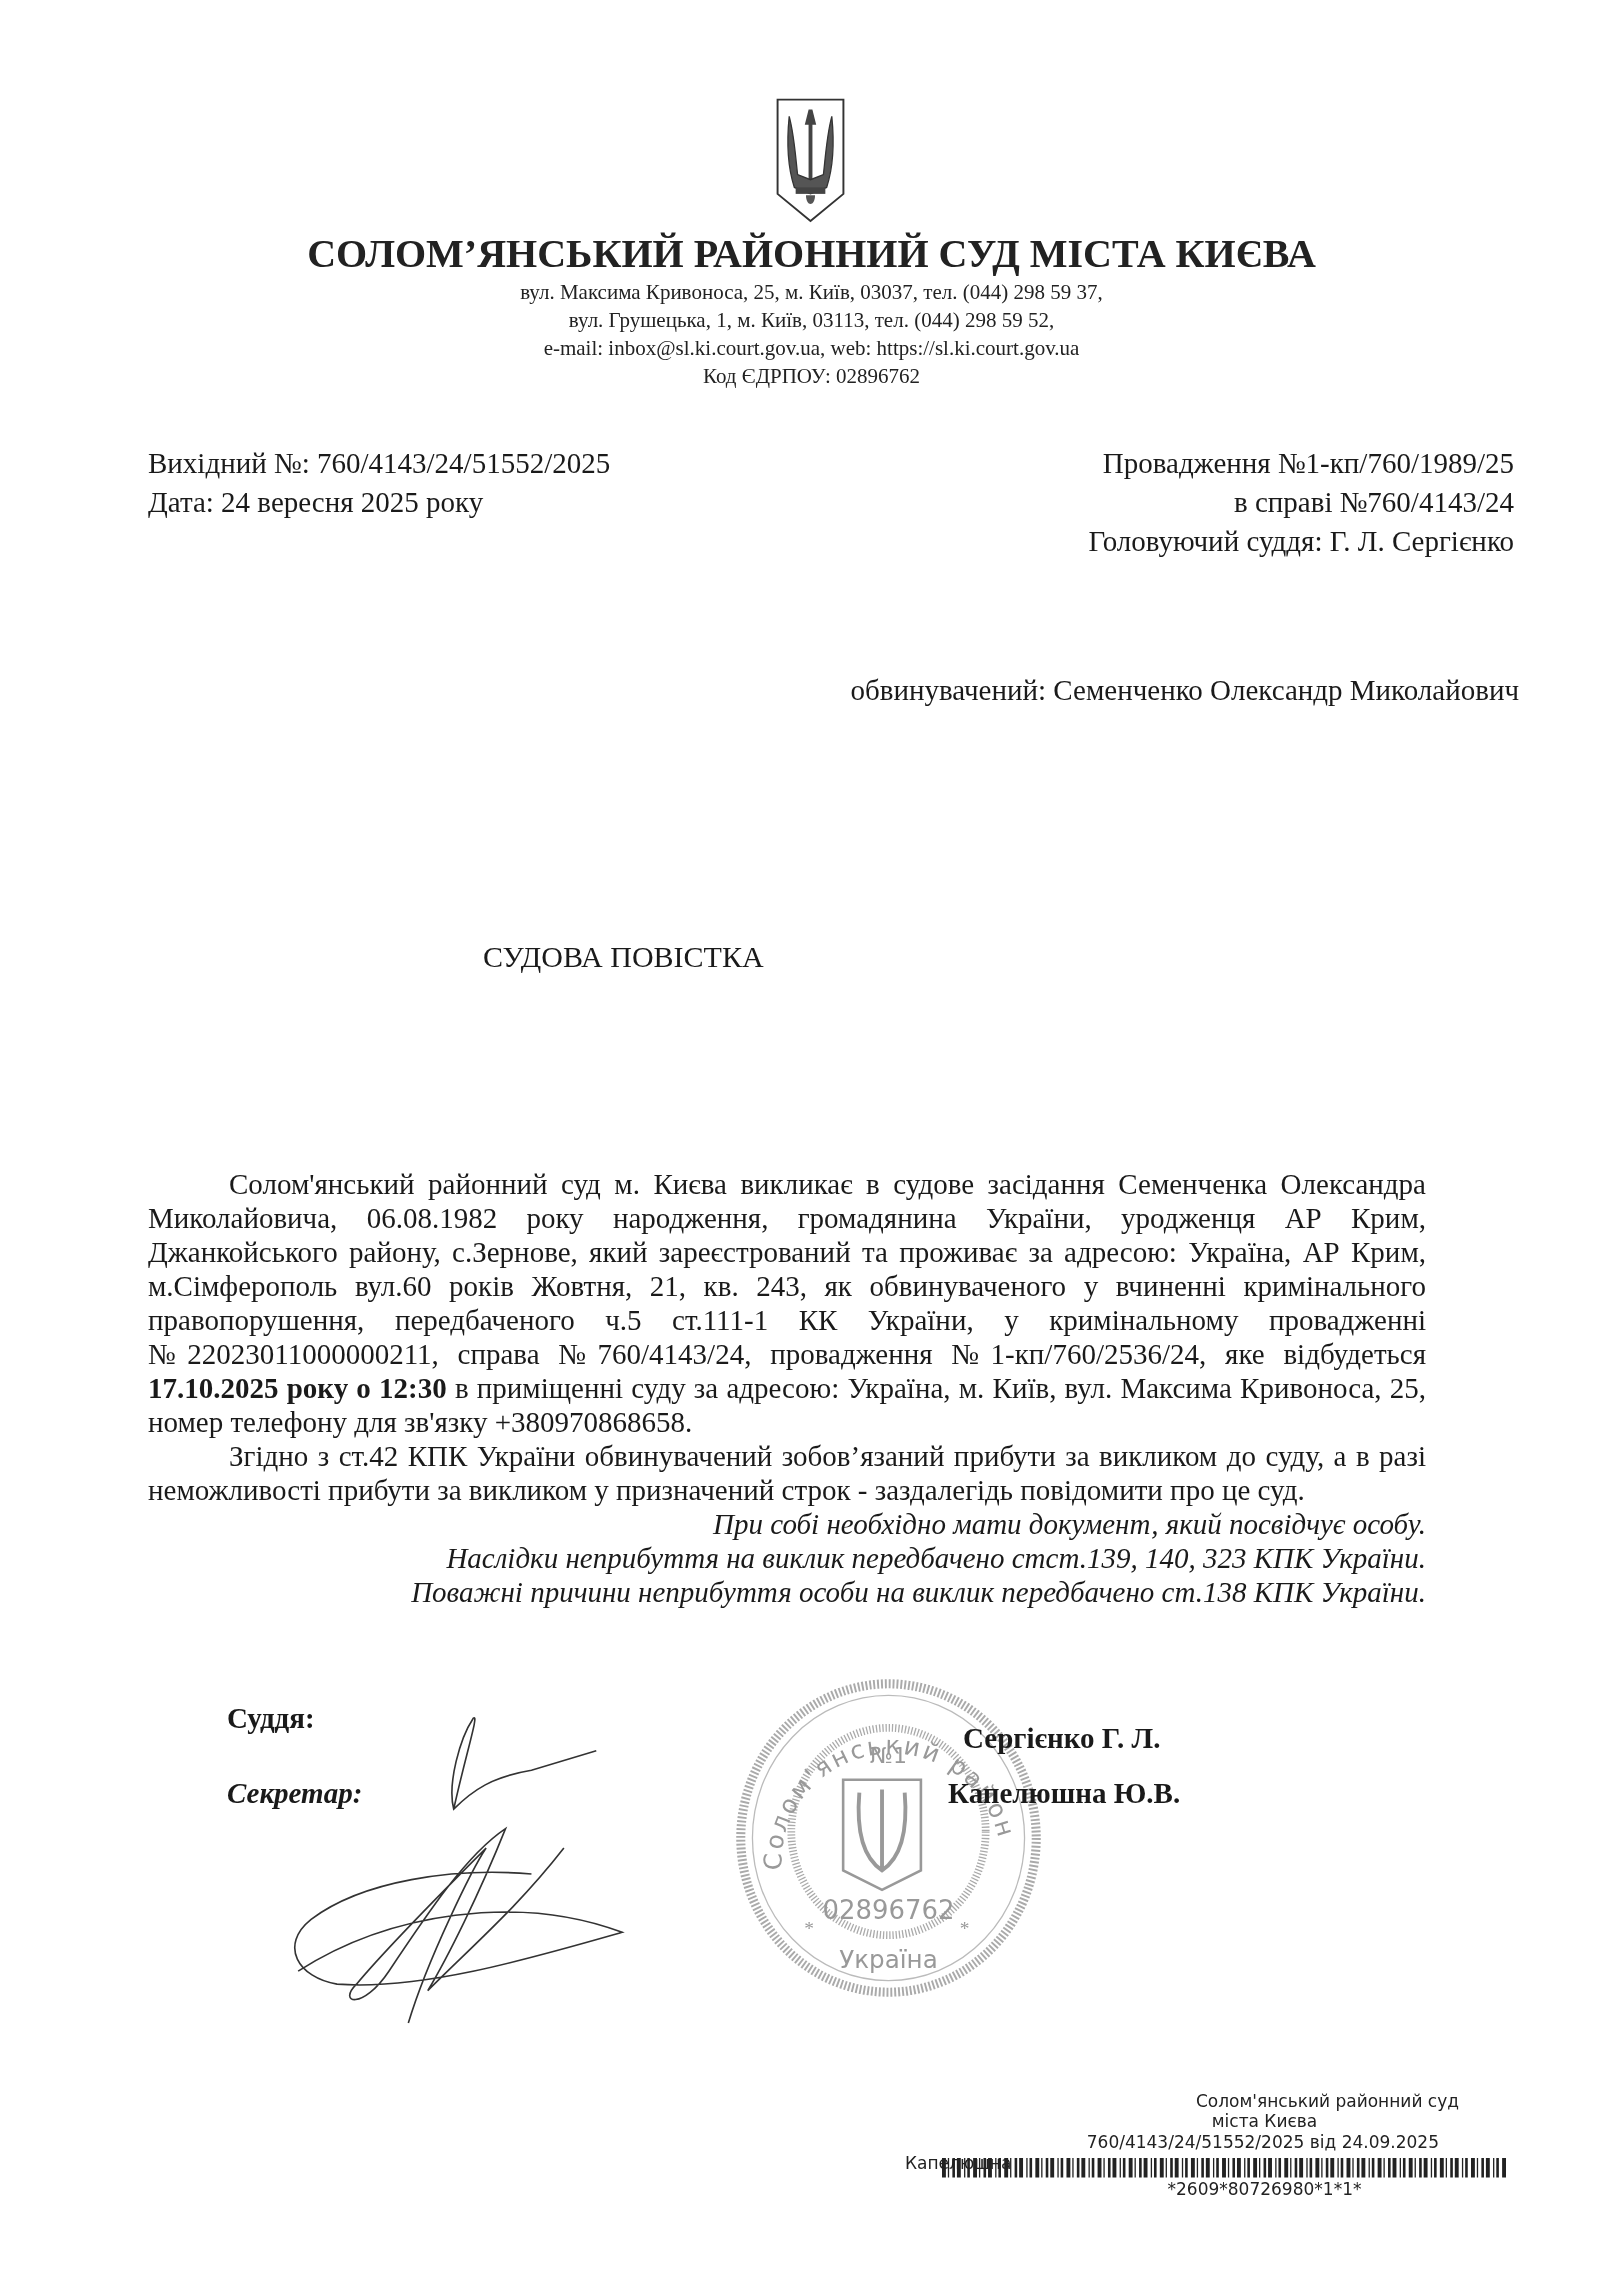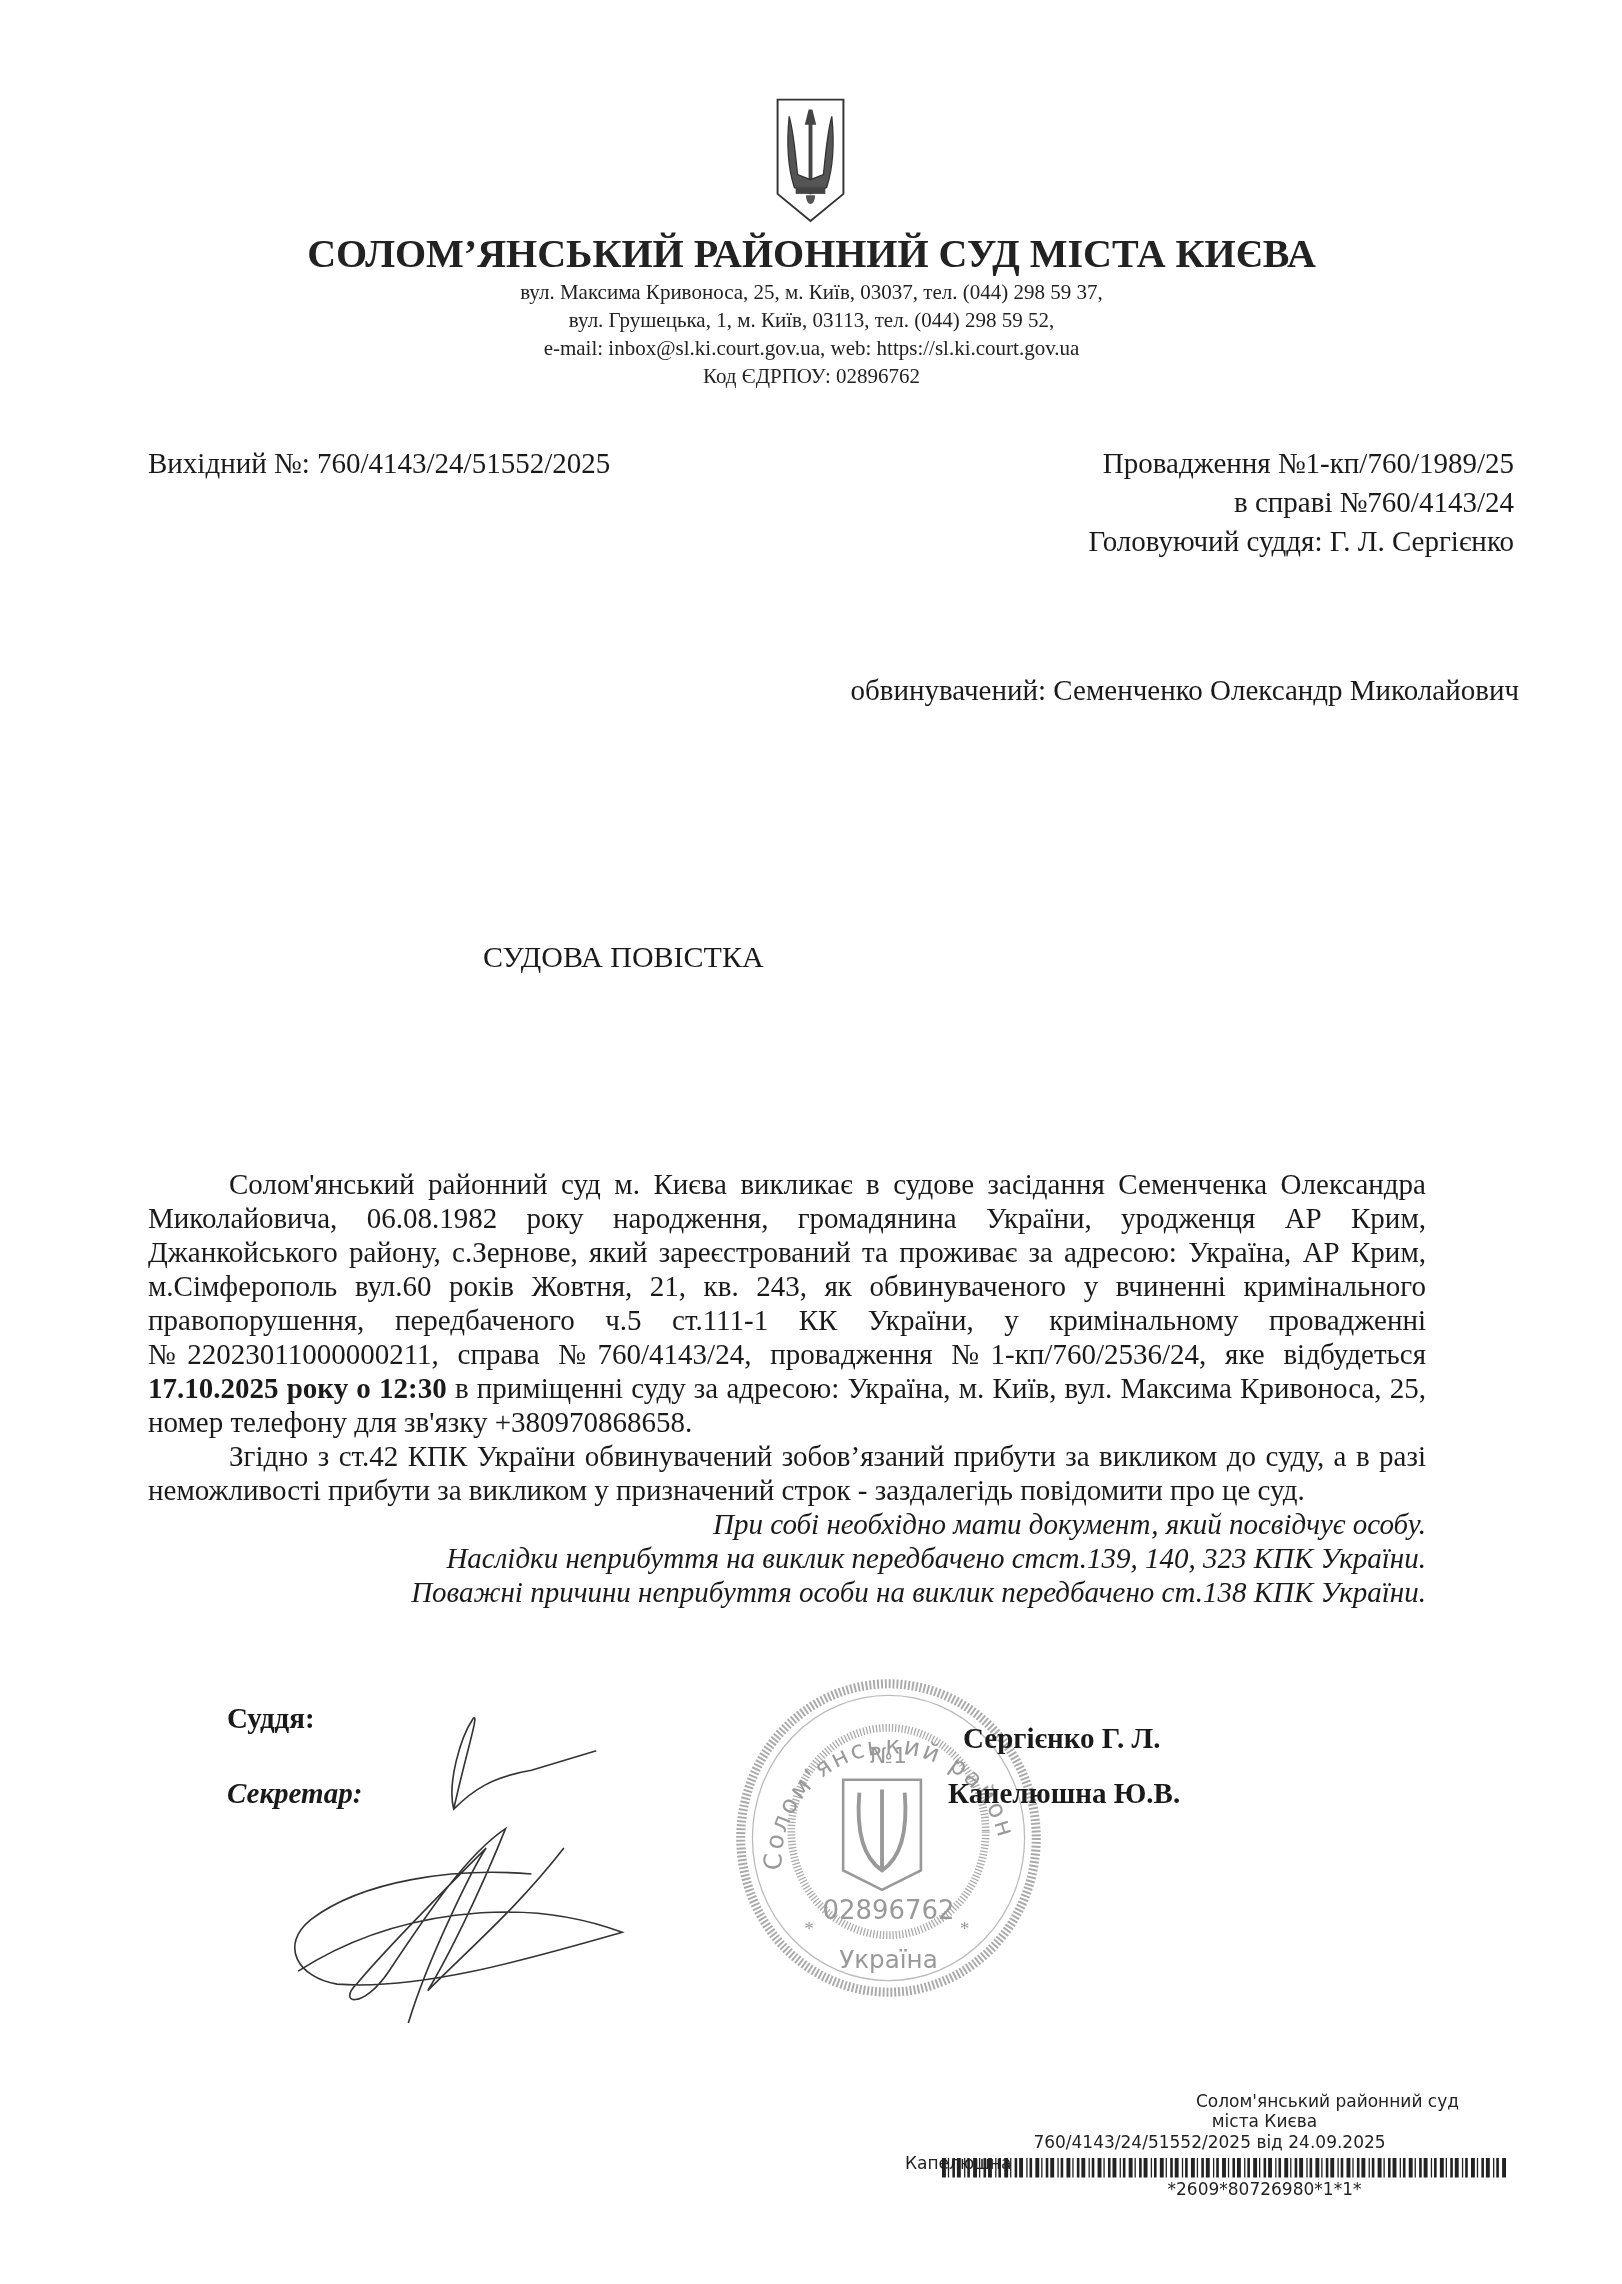--- a/index.html
+++ b/index.html
@@ -24,21 +24,21 @@
   .sign-name { font-size: 29px; font-weight: bold; }
   .judge-label { top: 1702px; }
   .sec-label { top: 1777px; font-style: italic; }
   .judge-name { left: 952px; top: 1722px; margin-left: 11px; }
   .sec-name { left: 948px; top: 1777px; }
   .stamp { left: 733px; top: 1676px; width: 311px; height: 324px; }
   .signature { left: 259px; top: 1699px; width: 519px; height: 337px; }
   .bc-block { font-family: "DejaVu Sans", sans-serif; color: #222; }
   .bc-line1 { left: 1070px; width: 389px; top: 2091px; text-align: right; font-size: 17px; }
   .bc-line2 { left: 1070px; width: 389px; top: 2111px; text-align: center; font-size: 17px; }
-  .bc-line3 { left: 1015px; width: 389px; top: 2132px; text-align: center; font-size: 17px; }
+  .bc-line3 { left: 1050px; width: 389px; top: 2132px; text-align: right; font-size: 17px; }
   .bc-owner { left: 905px; top: 2153px; font-size: 17px; }
   .barcode { left: 942px; top: 2158px; width: 564px; height: 19.5px; }
   .bc-code { left: 1070px; width: 389px; top: 2179px; text-align: center; font-size: 17px; }
 </style>
 </head>
 <body>
 
 <svg class="abs crest" viewBox="0 0 110 195">
   <path d="M4 4 H106 V150 L55 192 L4 150 Z" fill="none" stroke="#333" stroke-width="3"></path>
   <path d="M55 20 L55 150 M55 20 L50 40 L60 40 Z" stroke="#444" stroke-width="6" fill="#444"></path>
@@ -48,20 +48,21 @@
 </svg>
 
 <div class="abs court-title">СОЛОМ’ЯНСЬКИЙ РАЙОННИЙ СУД МІСТА КИЄВА</div>
 <div class="abs addr addr1">вул. Максима Кривоноса, 25, м. Київ, 03037, тел. (044) 298 59 37,</div>
 <div class="abs addr addr2">вул. Грушецька, 1, м. Київ, 03113, тел. (044) 298 59 52,</div>
 <div class="abs addr addr3">e-mail: inbox@sl.ki.court.gov.ua, web: https://sl.ki.court.gov.ua</div>
 <div class="abs addr addr4">Код ЄДРПОУ: 02896762</div>
 
 <div class="abs meta-left">
   <div>Вихідний №: 760/4143/24/51552/2025</div>
+  <div>Дата: 24 вересня 2025 року</div>
 </div>
 
 <div class="abs meta-right">
   <div>Провадження №1-кп/760/1989/25</div>
   <div>в справі №760/4143/24</div>
   <div>Головуючий суддя: Г. Л. Сергієнко</div>
 </div>
 
 <div class="abs accused">обвинувачений: Семенченко Олександр Миколайович</div>
 

